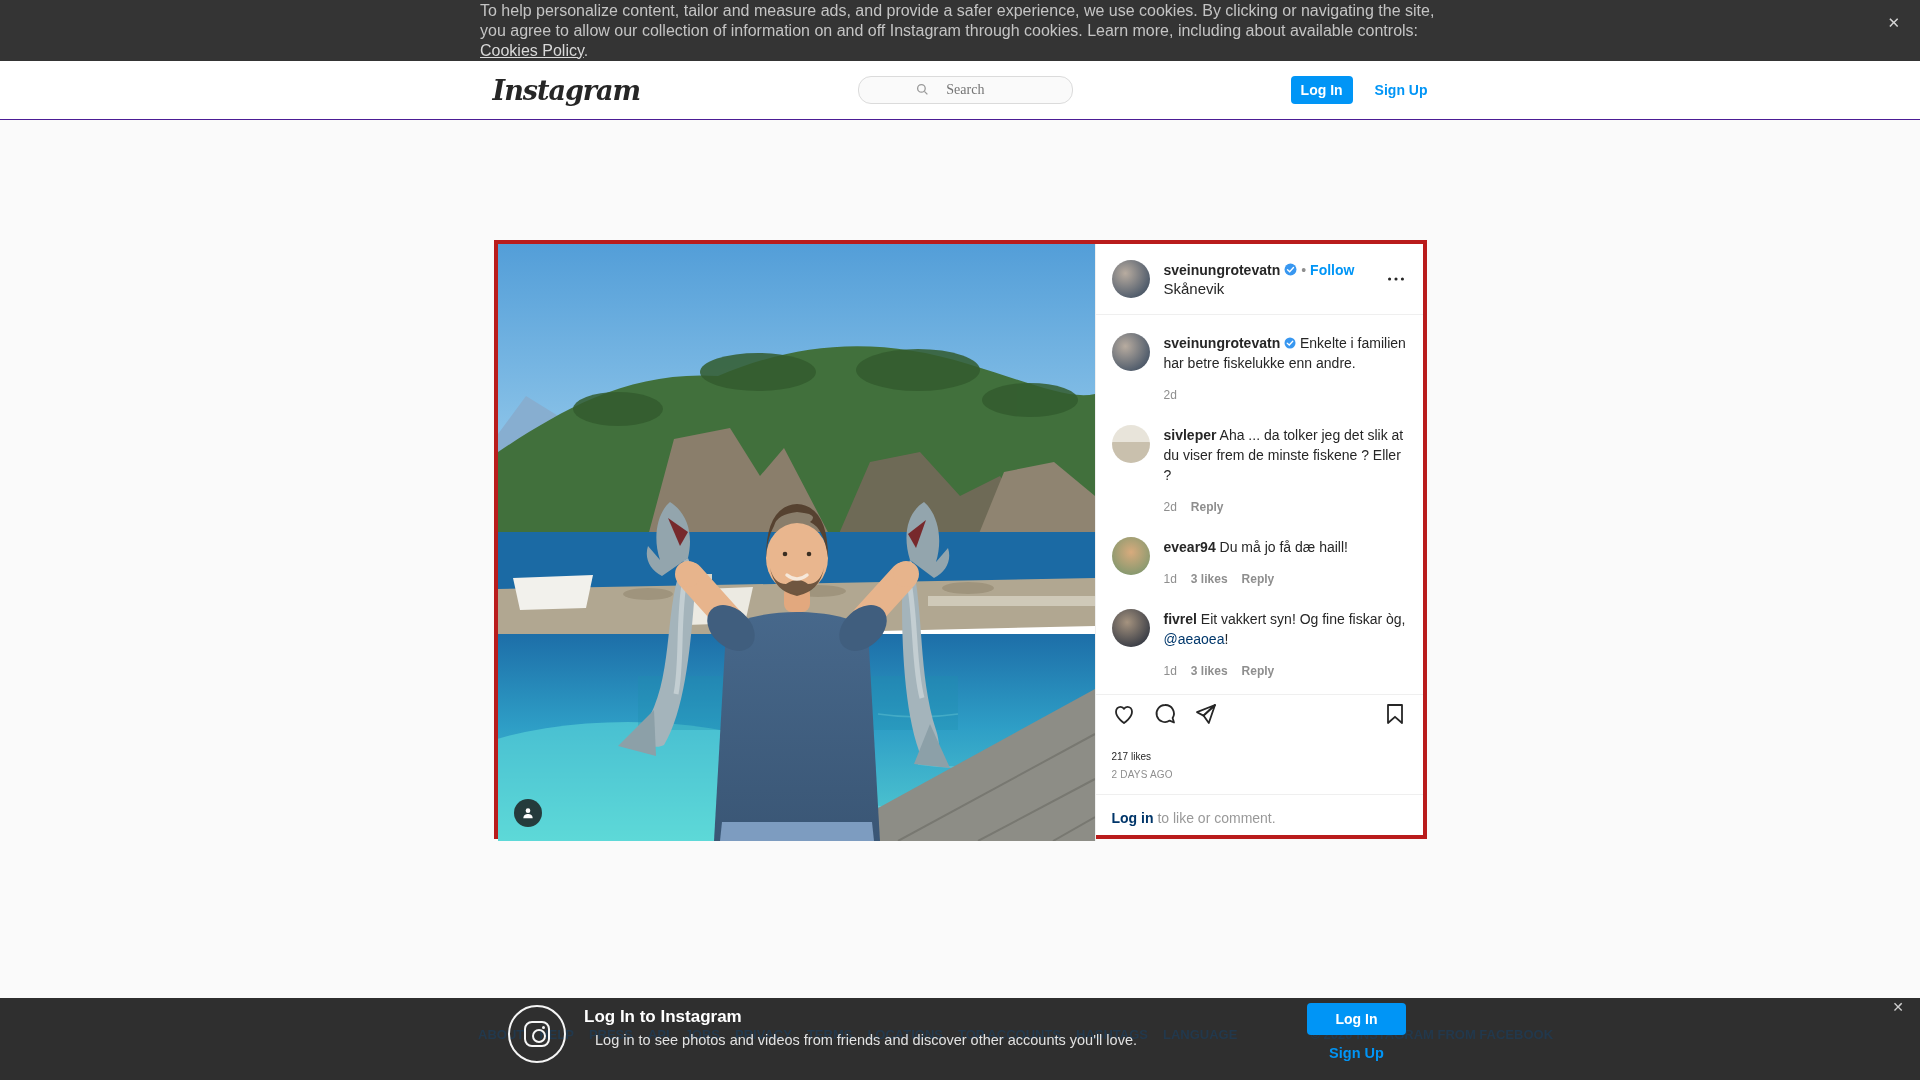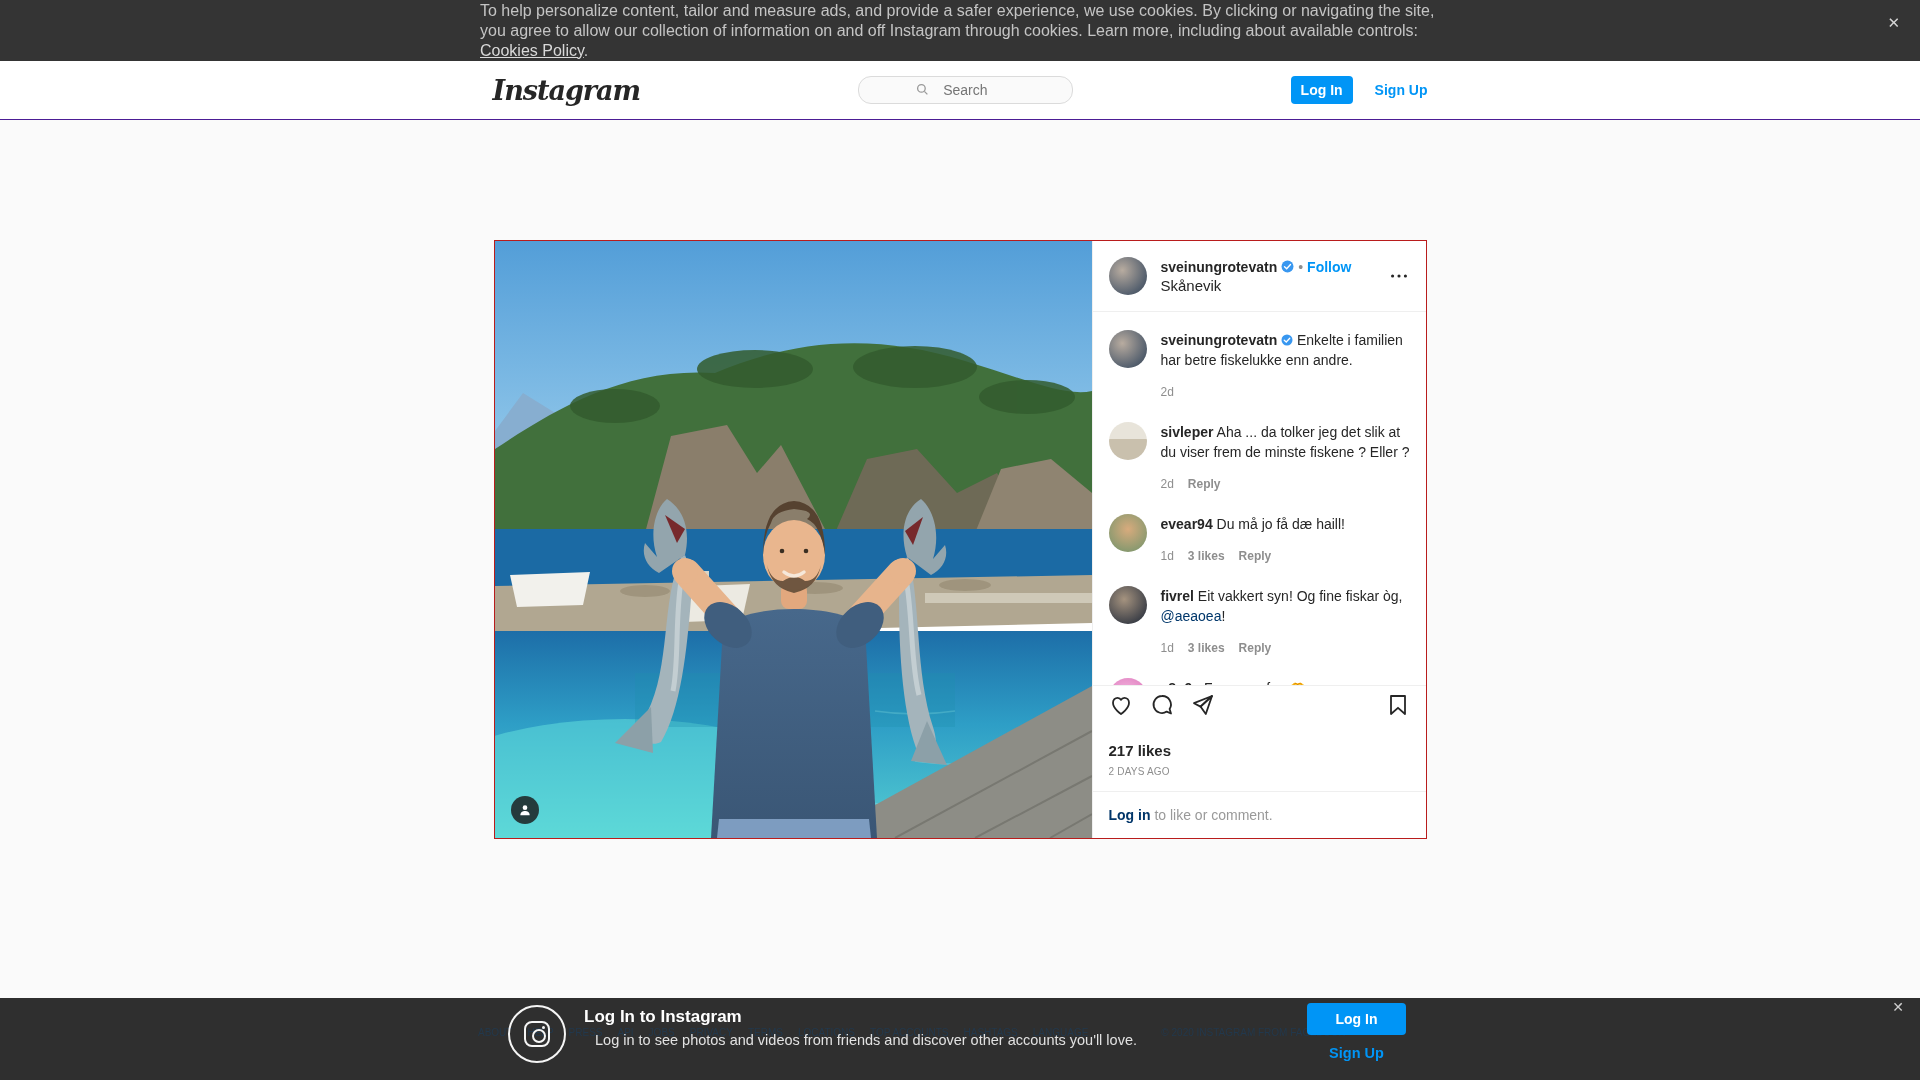--- a/index.html
+++ b/index.html
@@ -10,29 +10,29 @@
   .cookie-banner { height:61px; background:#343434; position:relative; display:flex; align-items:center; justify-content:center; flex:0 0 auto; }
   .cookie-banner p { max-width:960px; font-size:16px; line-height:20px; color:#c4c4c4; text-align:left; }
   .cookie-banner a { color:#d9d9d9; text-decoration:underline; cursor:pointer; }
   .banner-close { position:absolute; right:20px; top:14px; color:#d5d5d5; font-size:15px; cursor:pointer; }
 
   
   .top-header { height:59px; background:#fff; border-bottom:1px solid #4c1d95; display:flex; align-items:center; justify-content:center; flex:0 0 auto; }
   .header-inner { width:935px; display:flex; align-items:center; justify-content:space-between; }
   .logo { font-family:"DejaVu Serif", serif; font-style:italic; font-weight:bold; font-size:27px; letter-spacing:-1px; cursor:pointer; }
   .search-wrap { position:relative; width:215px; }
-  .search-input { width:215px; height:28px; background:#fafafa; border:1px solid #dbdbdb; border-radius:13px; font-size:14px; color:#999; text-align:center; outline:none; font-family:Liberation Sans, sans-serif; }
+  .search-input { width:215px; height:28px; background:#fafafa; border:1px solid #dbdbdb; border-radius:13px; font-size:14px; color:#999; text-align:center; outline:none; font-family:Liberation Serif, serif; }
   .search-icon { position:absolute; left:58px; top:7px; pointer-events:none; }
   .auth { display:flex; align-items:center; gap:22px; }
   .btn-blue { background:#0095f6; color:#fff; font-weight:bold; font-size:14px; border:none; border-radius:4px; padding:6px 10px; cursor:pointer; font-family:"Liberation Sans", sans-serif; }
   .link-blue { color:#0095f6; font-weight:bold; font-size:14px; cursor:pointer; }
 
   
   .main { flex:1 1 auto; background:#fafafa; }
-  .post { width:933px; height:599px; margin:120px auto 0; background:#fff; border:1px solid #b91c1c; display:flex; }
+  .post { width:933px; height:599px; margin:120px auto 0; background:#fff; border:4px solid #b91c1c; display:flex; }
   .photo-wrap { width:597px; height:597px; position:relative; flex:0 0 auto; }
   .photo-wrap svg.scene { display:block; }
   .tag-btn { position:absolute; left:16px; bottom:14px; width:28px; height:28px; border-radius:50%; background:rgba(26,26,26,.82); display:flex; align-items:center; justify-content:center; cursor:pointer; }
 
   .panel { flex:1 1 auto; display:flex; flex-direction:column; border-left:1px solid #efefef; height:597px; }
   .panel-header { display:flex; align-items:center; padding:16px; border-bottom:1px solid #efefef; flex:0 0 auto; }
   .avatar { width:38px; height:38px; border-radius:50%; flex:0 0 auto; }
   .av-1 { background:radial-gradient(circle at 35% 35%, #b8aca0, #55606e 70%, #3a4350); }
   .av-2 { background:linear-gradient(180deg, #e8e4da 45%, #c9c0ad 46%); }
   .av-3 { background:radial-gradient(circle at 50% 40%, #d8ab7d, #88996f 75%); }
@@ -52,29 +52,29 @@
   .c-user { font-weight:bold; cursor:pointer; }
   .badge { display:inline-block; vertical-align:-1px; }
   .mention { color:#00376b; cursor:pointer; }
   .c-meta { display:flex; gap:14px; margin-top:12px; font-size:12px; color:#8e8e8e; }
   .c-meta .strong { font-weight:bold; cursor:pointer; }
 
   .actions { border-top:1px solid #efefef; padding:7px 16px 0; flex:0 0 auto; }
   .icon-row { display:flex; align-items:center; gap:17px; }
   .icon-row .spacer { flex:1; }
   .act-icon { cursor:pointer; display:flex; }
-  .likes { font-size:15px; font-weight:bold; margin-top:25px; cursor:pointer; }
+  .likes { font-size:10px; font-weight:normal; margin-top:25px; cursor:pointer; }
   .posted { font-size:10px; color:#8e8e8e; letter-spacing:.2px; margin-top:7px; padding-bottom:14px; }
   .login-row { border-top:1px solid #efefef; padding:15px 16px; font-size:14px; color:#999; flex:0 0 auto; }
   .login-link { color:#003569; font-weight:bold; cursor:pointer; }
 
   
   .footer { height:82px; background:#2f2f2f; position:relative; flex:0 0 auto; }
   .f-links { position:absolute; left:478px; top:29px; display:flex; align-items:center; gap:15px; white-space:nowrap; }
-  .f-links span { font-size:10px; font-weight:normal; color:#22384c; cursor:pointer; }
+  .f-links span { font-size:13px; font-weight:bold; color:#22384c; cursor:pointer; }
   .f-copy { font-size:12.5px; font-weight:bold; color:#8e8e8e; margin-left:58px; cursor:default; }
   .promo-icon { position:absolute; left:508px; top:7px; width:58px; height:58px; border:2px solid #f5f5f5; border-radius:50%; display:flex; align-items:center; justify-content:center; }
   .ig-glyph { width:26px; height:26px; border:2px solid #f5f5f5; border-radius:8px; position:relative; }
   .ig-glyph::before { content:""; position:absolute; left:6px; top:6px; width:10px; height:10px; border:2px solid #f5f5f5; border-radius:50%; }
   .ig-glyph::after { content:""; position:absolute; right:3px; top:3px; width:3px; height:3px; background:#f5f5f5; border-radius:50%; }
   .promo-title { position:absolute; left:584px; top:9px; color:#fff; font-weight:bold; font-size:17px; }
   .promo-sub { position:absolute; left:584px; top:34px; color:#e2e2e2; font-size:14.5px;margin-left:11px; }
   .f-login { position:absolute; left:1307px; top:5px; width:99px; padding:8px 0; text-align:center; }
   .f-signup { position:absolute; left:1307px; top:47px; width:99px; text-align:center; color:#0095f6; font-weight:bold; font-size:14.5px; cursor:pointer; }
   .f-close { position:absolute; right:16px; top:1px; color:#cfcfcf; font-size:14px; cursor:pointer; }

